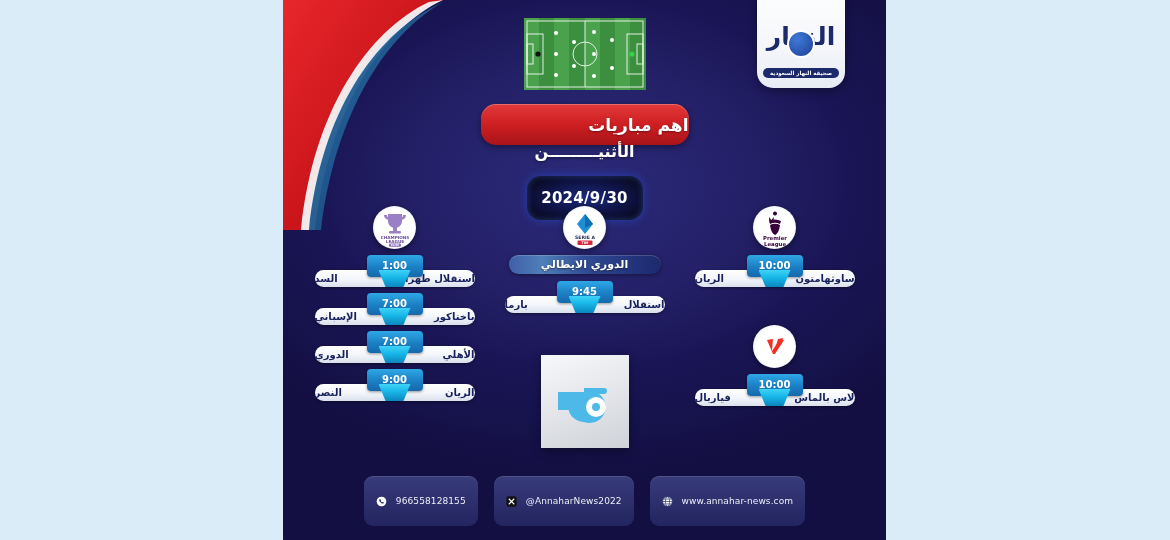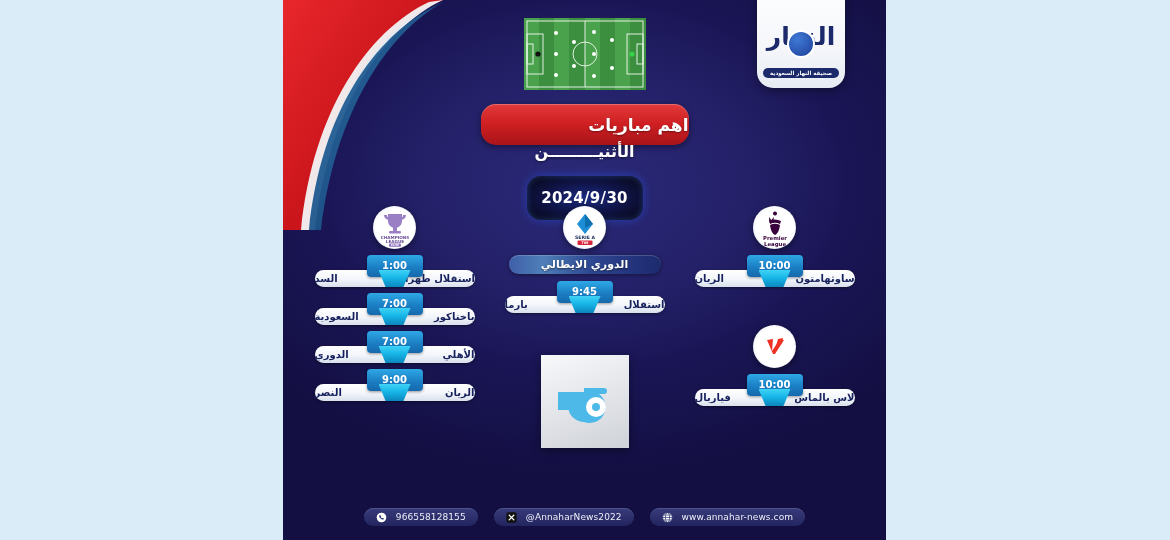--- a/index.html
+++ b/index.html
@@ -160,21 +160,21 @@
     display:flex;align-items:center;justify-content:center;
   }
 
   
   .footer{
     position:absolute;left:0;bottom:14px;width:603px;z-index:5;
     display:flex;flex-direction:row-reverse;justify-content:center;gap:16px;
     direction:ltr;
   }
   .fchip{
-    height:18px;border-radius:9px;padding:0 12px;
+    height:18px;border-radius:9px;padding:16px 12px;
     background:linear-gradient(180deg,rgba(86,96,168,.55) 0%,rgba(48,54,120,.55) 100%);
     box-shadow:inset 0 1px 0 rgba(255,255,255,.12);
     display:flex;align-items:center;gap:9px;margin-top:32px;
   }
   .fchip span{color:#eceff8;font-size:9px;font-weight:400;letter-spacing:.1px;white-space:nowrap;}
   .fico{width:11px;height:11px;flex:0 0 11px;display:block;}
 </style>
 </head>
 <body>
 
@@ -288,21 +288,21 @@
 
           <div class="match">
             <div class="time-pill">
                 <span>7:00</span>
               </div>
             <div class="teams">
               <div class="team away">
                   <span>باختاكور</span>
                 </div>
               <div class="team home">
-                  <span>السعودية</span>
+                  <span>الإسباني</span>
                 </div>
             </div>
             <div class="vs-chev"></div>
           </div>
 
           <div class="match">
             <div class="time-pill">
                 <span>7:00</span>
               </div>
             <div class="teams">

